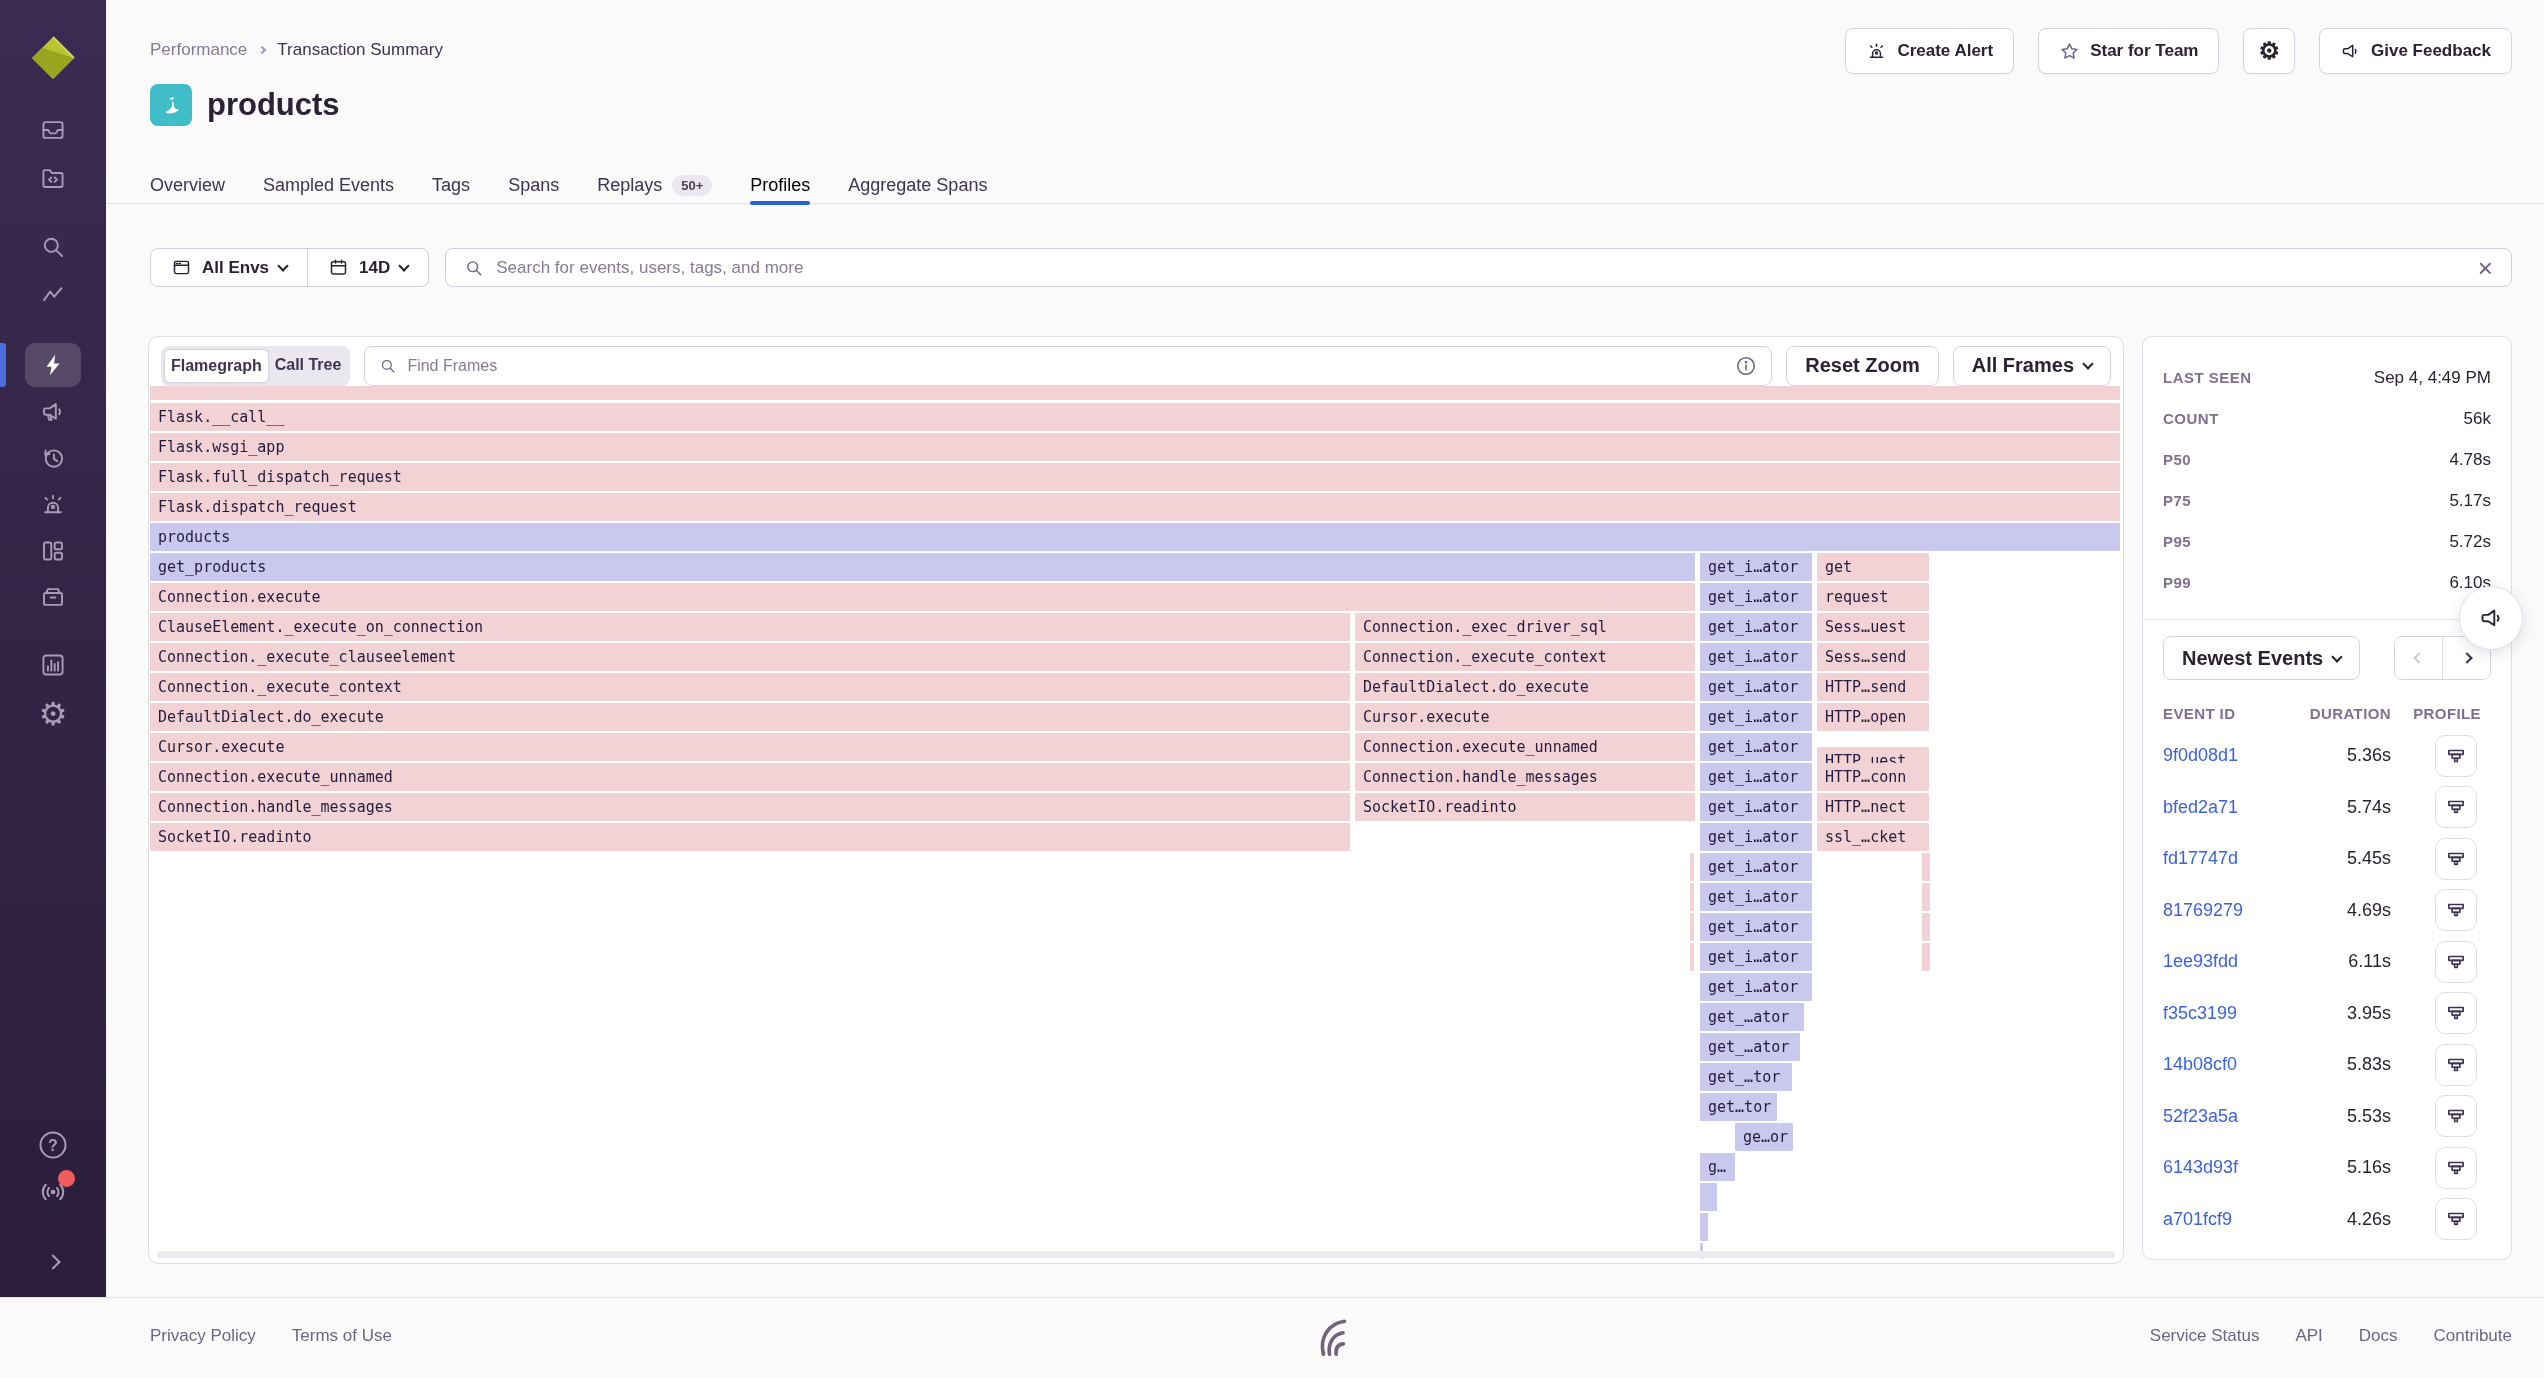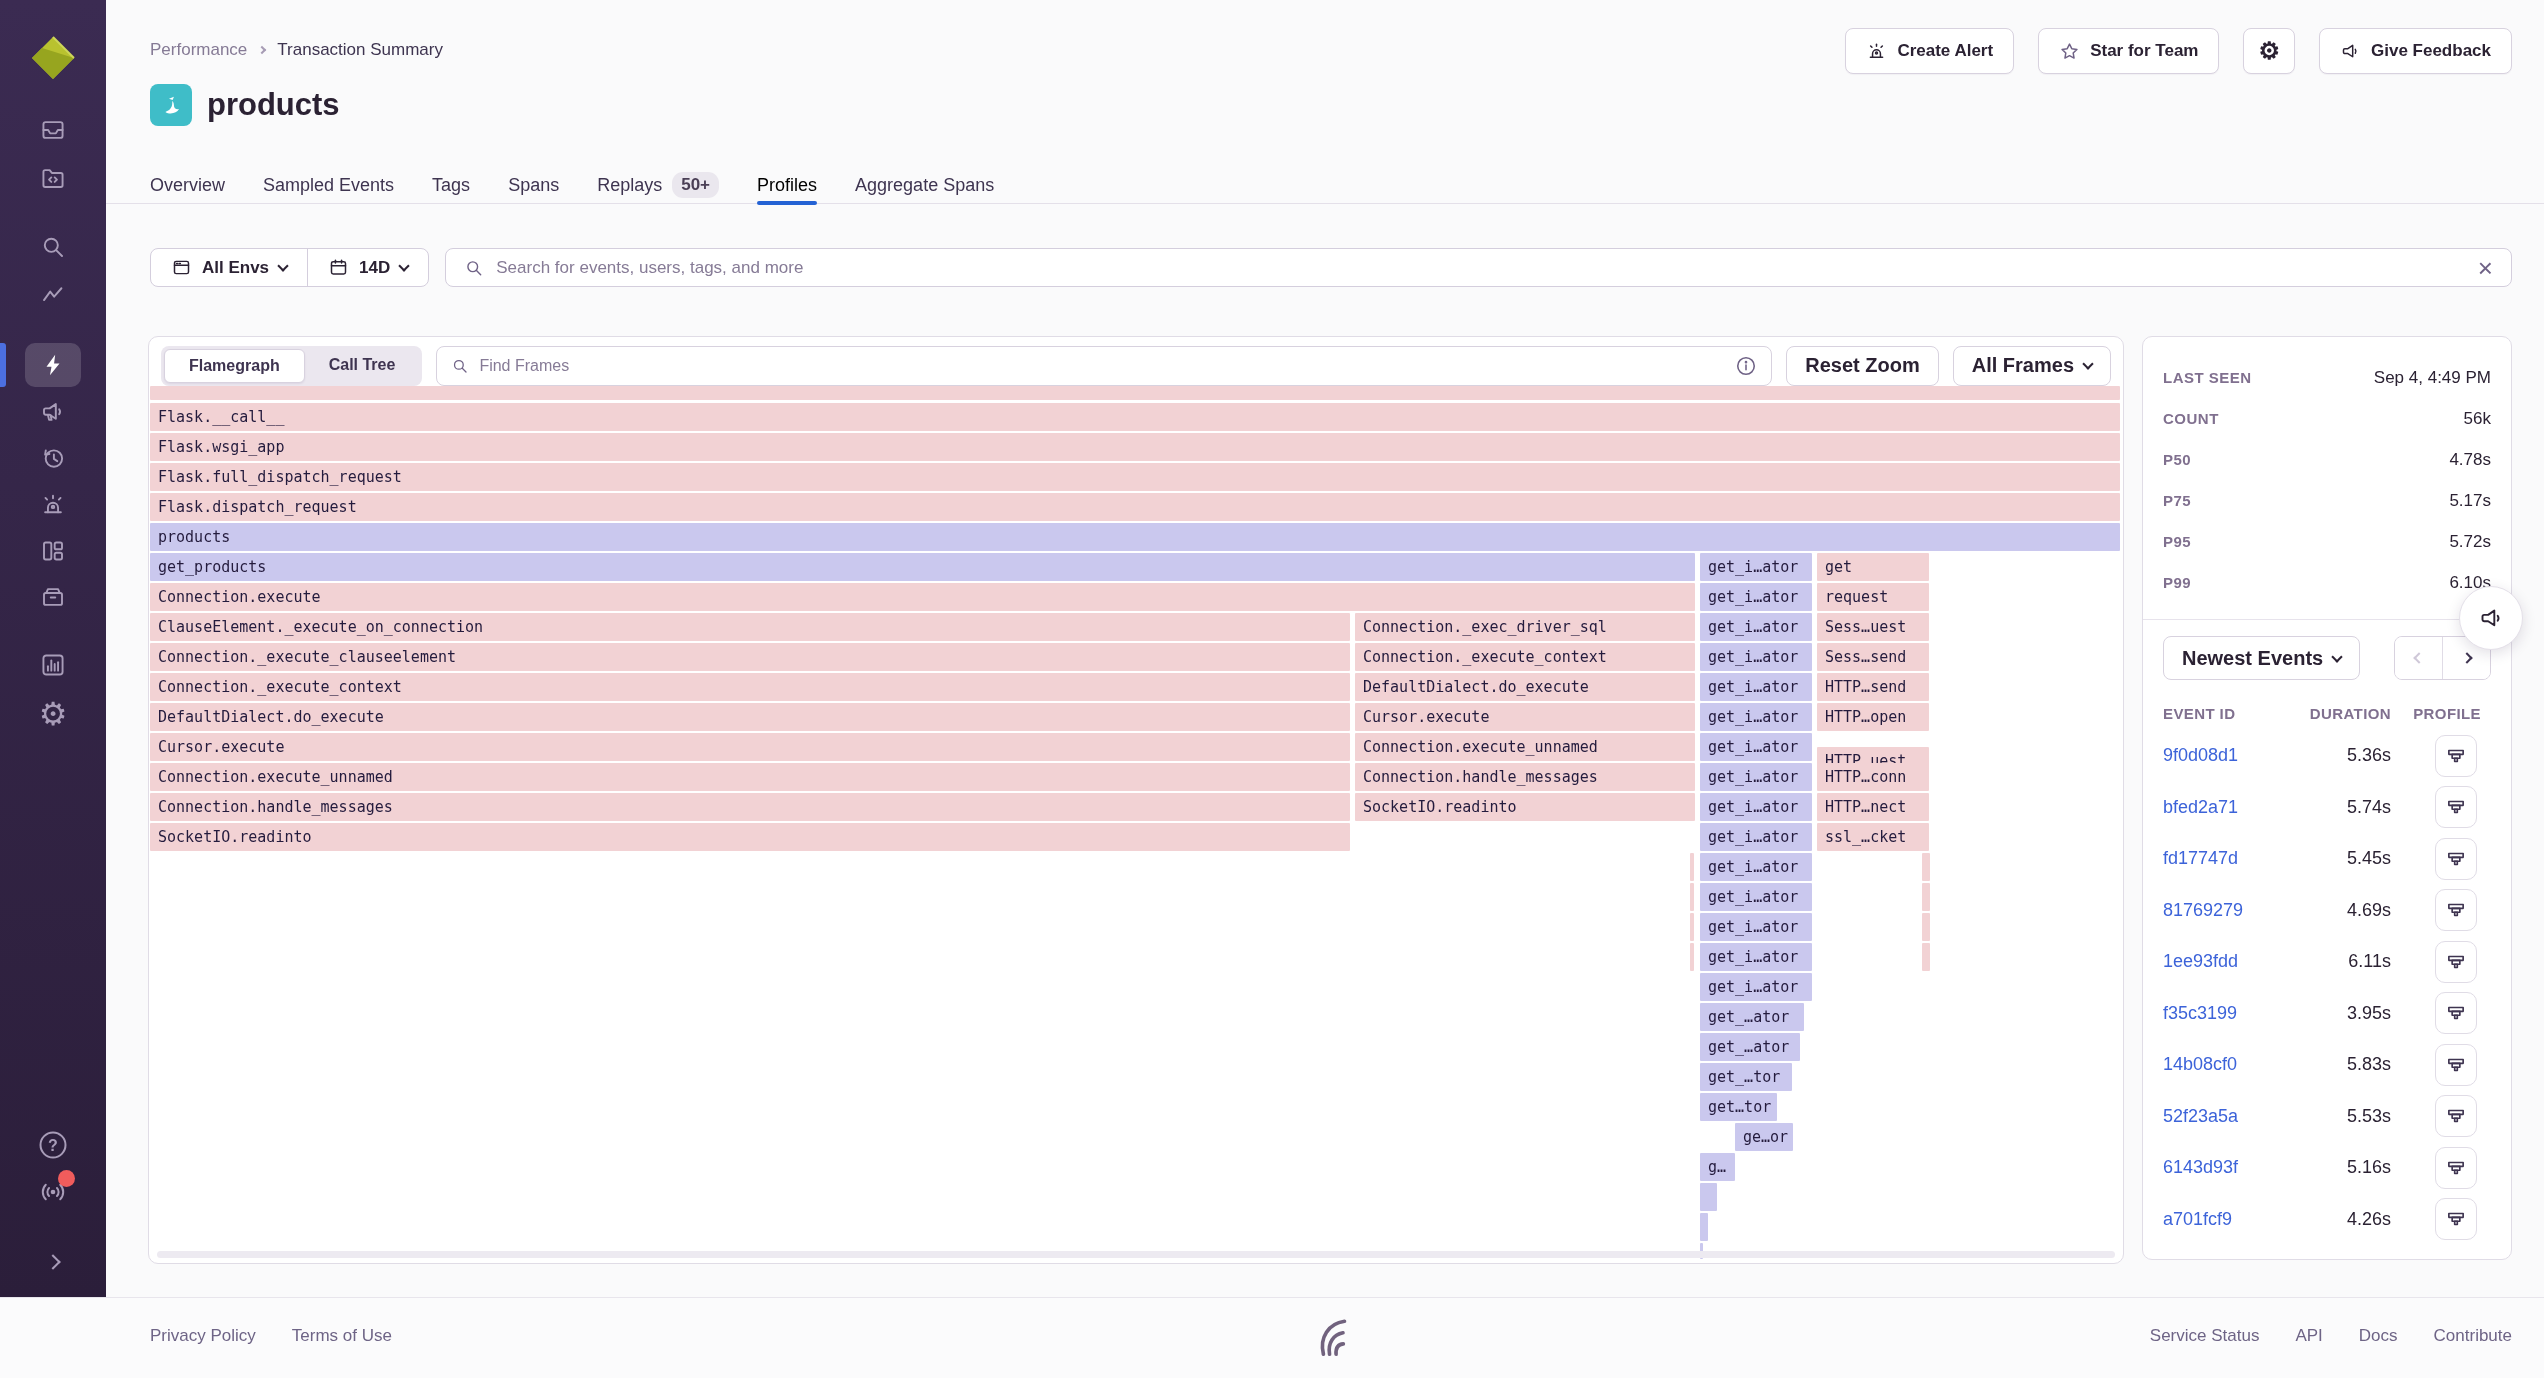--- a/index.html
+++ b/index.html
@@ -32,38 +32,38 @@
   .title-row { position:absolute; left:150px; top:84px; display:flex; align-items:center; gap:15px; }
   .platform-ic { width:42px; height:42px; border-radius:8px; background:#3fbdc8; display:flex; align-items:center; justify-content:center; }
   .page-title { font-size:31px; font-weight:700; color:#2b2233; }
 
   
   .tabs { position:absolute; left:106px; right:0; top:166px; height:38px; border-bottom:1px solid #e4e0e9; }
   .tabs-inner { position:absolute; left:44px; display:flex; gap:38px; height:38px; }
   .tab { position:relative; display:flex; align-items:center; gap:10px; font-size:18px; color:#3e3450; cursor:pointer; height:38px; }
   .tab.active { color:#000000; }
   .tab.active::after { content:""; position:absolute; left:0; right:0; bottom:-1px; height:4px; border-radius:2px; background:#2462d4; }
-  .badge { background:#eae7ee; color:#4a3f55; border-radius:11px; font-size:17px; font-weight:700; padding:3px 9px; }
+  .badge { background:#eae7ee; color:#4a3f55; border-radius:11px; font-size:13px; font-weight:700; padding:3px 9px; }
 
   
   .filter-row { position:absolute; left:150px; right:32px; top:248px; height:39px; display:flex; gap:16px; }
   .pill-group { display:flex; align-items:stretch; background:#fff; border:1px solid #d4cedd; border-radius:8px; }
   .pill-btn { display:flex; align-items:center; gap:10px; padding:0 20px; font-size:17px; font-weight:600; color:#2b2233; cursor:pointer; }
   .pill-div { width:1px; background:#d4cedd; margin:0; }
   .searchbox { flex:1; display:flex; align-items:center; gap:12px; background:#fff; border:1px solid #d4cedd; border-radius:8px; padding:0 18px; }
   .searchbox input { flex:1; border:none; outline:none; font-size:17px; font-family:"Liberation Sans",sans-serif; color:#2b2233; background:transparent; }
   .searchbox input::placeholder { color:#867b96; }
   .clear-x { font-size:26px; color:#6f6286; cursor:pointer; line-height:1; }
 
   
   .flame-panel { position:absolute; left:148px; top:336px; width:1976px; height:928px; background:#fff;
     border:1px solid #e0dce6; border-radius:10px; }
   .flame-header { position:absolute; left:0; top:0; right:0; height:49px; display:flex; align-items:center; gap:14px; padding:8px 12px 0 12px; }
   .seg { display:flex; background:#ebe7ef; border-radius:8px; padding:3px; }
-  .seg-btn { padding:7px 24px; font-size:16px; font-weight:600; color:#3e3450; border-radius:6px; cursor:pointer; white-space:nowrap; }
+  .seg-btn { padding:7px 6px; font-size:16px; font-weight:600; color:#3e3450; border-radius:6px; cursor:pointer; white-space:nowrap; }
   .seg-btn.active { background:#fff; border:1px solid #d8d2df; box-shadow:0 1px 2px rgba(45,0,85,.08); }
   .find { flex:1; height:40px; border:1px solid #d8d2df; border-radius:8px; display:flex; align-items:center; gap:10px; padding:0 14px; background:#fff; }
   .find input { flex:1; border:none; outline:none; font-size:16px; color:#2b2233; font-family:"Liberation Sans",sans-serif; }
   .find input::placeholder { color:#867b96; }
   .sm-btn { height:40px; display:flex; align-items:center; gap:10px; padding:0 18px; background:#fff; border:1px solid #d8d2df;
     border-radius:8px; font-size:20px; font-weight:600; color:#2b2233; cursor:pointer; white-space:nowrap; }
   .flame-area { position:absolute; left:0; top:49px; right:0; bottom:0; overflow:hidden; }
   .fb { position:absolute; height:28px; background:#f2d2d4; color:#241b3d; font:15px "DejaVu Sans Mono", monospace;
     line-height:28px; padding-left:8px; white-space:nowrap; overflow:hidden; border-radius:1px; cursor:pointer; }
   .fb.purple { background:#cac8ee; }

